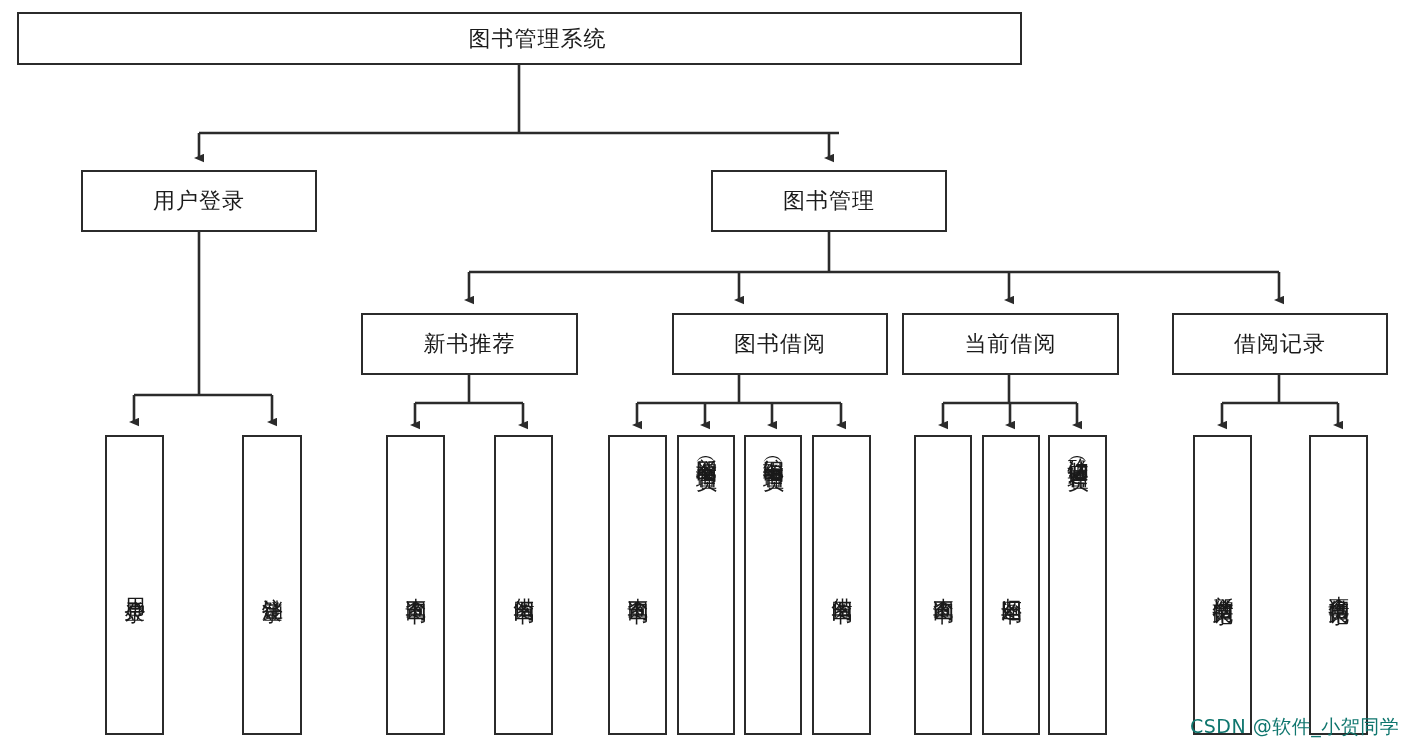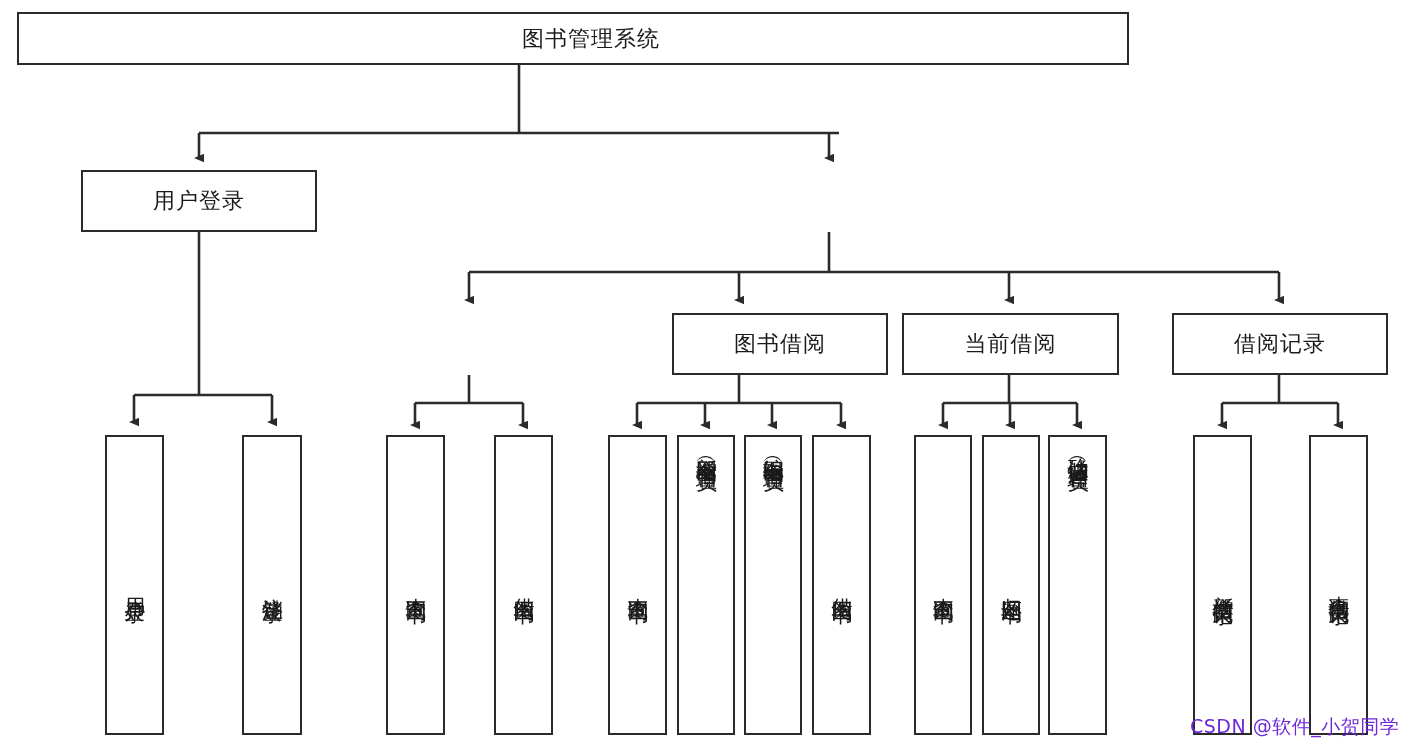--- a/index.html
+++ b/index.html
@@ -52,21 +52,21 @@
     white-space: nowrap;
     color: #1a1a1a;
   }
   
   .node.v.center {
     align-items: center;
     padding-top: 0;
   }
   .watermark {
     position: absolute;
-    color: #6d28d9;
+    color: #0f766e;
     font-size: 19px;
     letter-spacing: 0.5px;
     white-space: nowrap;
     user-select: none;
   }
 </style>
 </head>
 <body>
 
 <div id="canvas">
@@ -114,28 +114,34 @@
       <path d="M1010,403 L1010,425" marker-end="url(#arrow)"></path>
       <path d="M1077,403 L1077,425" marker-end="url(#arrow)"></path>
 
       <path d="M1279,375 L1279,403"></path>
       <path d="M1222,403 L1338,403"></path>
       <path d="M1222,403 L1222,425" marker-end="url(#arrow)"></path>
       <path d="M1338,403 L1338,425" marker-end="url(#arrow)"></path>
     </g>
   </svg>
 
-  <div class="node h" style="left:17px; top:12px; width:1112px; height:53px;padding-left:36px;">
+  <div class="node h" style="left:17px; top:12px; width:1005px; height:53px;padding-left:36px;">
     <span>图书管理系统</span>
   </div>
 
   <div class="node h" style="left:81px; top:170px; width:236px; height:62px;">
     <span>用户登录</span>
   </div>
+  <div class="node h" style="left:711px; top:170px; width:236px; height:62px;">
+    <span>图书管理</span>
+  </div>
 
+  <div class="node h" style="left:361px; top:313px; width:217px; height:62px;">
+    <span>新书推荐</span>
+  </div>
   <div class="node h" style="left:632px; top:313px; width:216px; height:62px;margin-left:40px;">
     <span>图书借阅</span>
   </div>
   <div class="node h" style="left:902px; top:313px; width:217px; height:62px;">
     <span>当前借阅</span>
   </div>
   <div class="node h" style="left:1172px; top:313px; width:216px; height:62px;text-align:center;">
     <span>借阅记录</span>
   </div>
 

